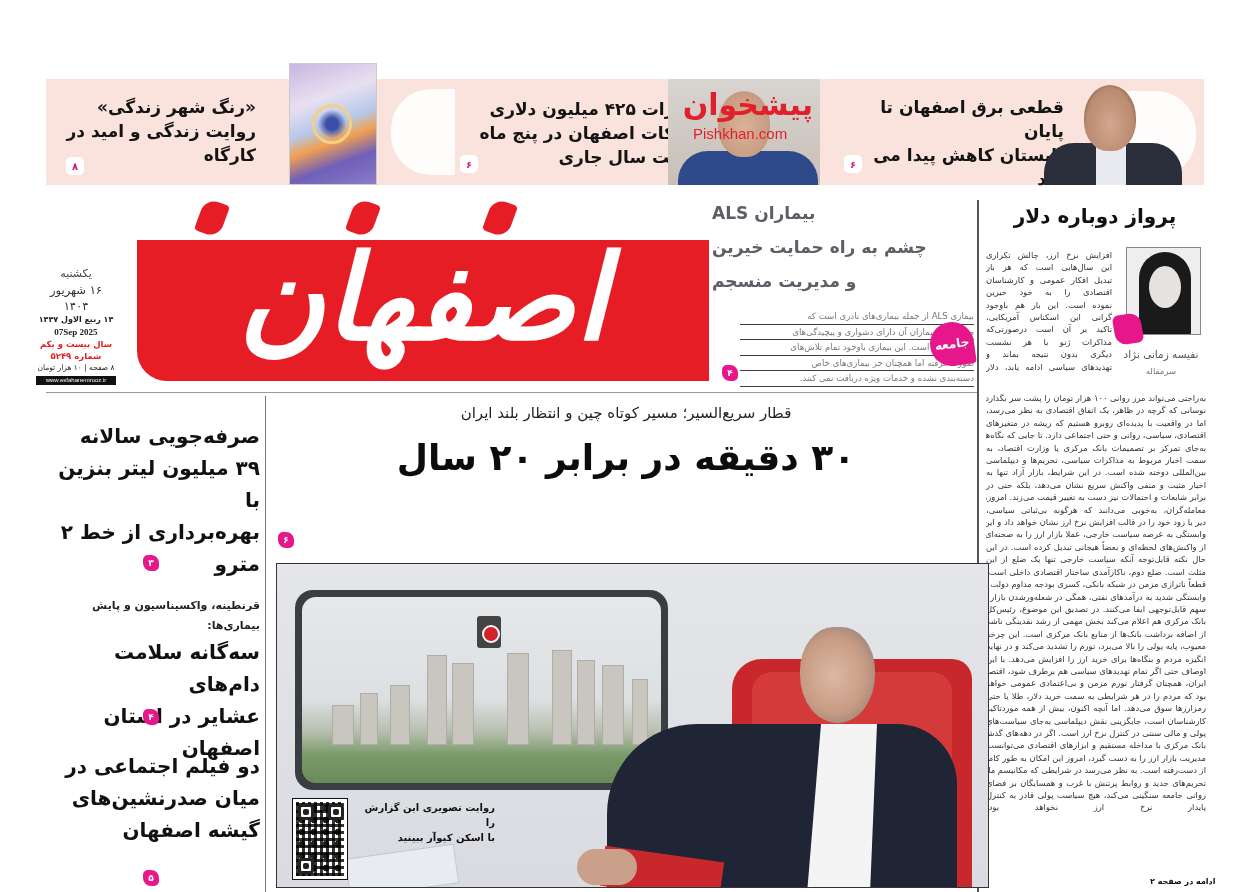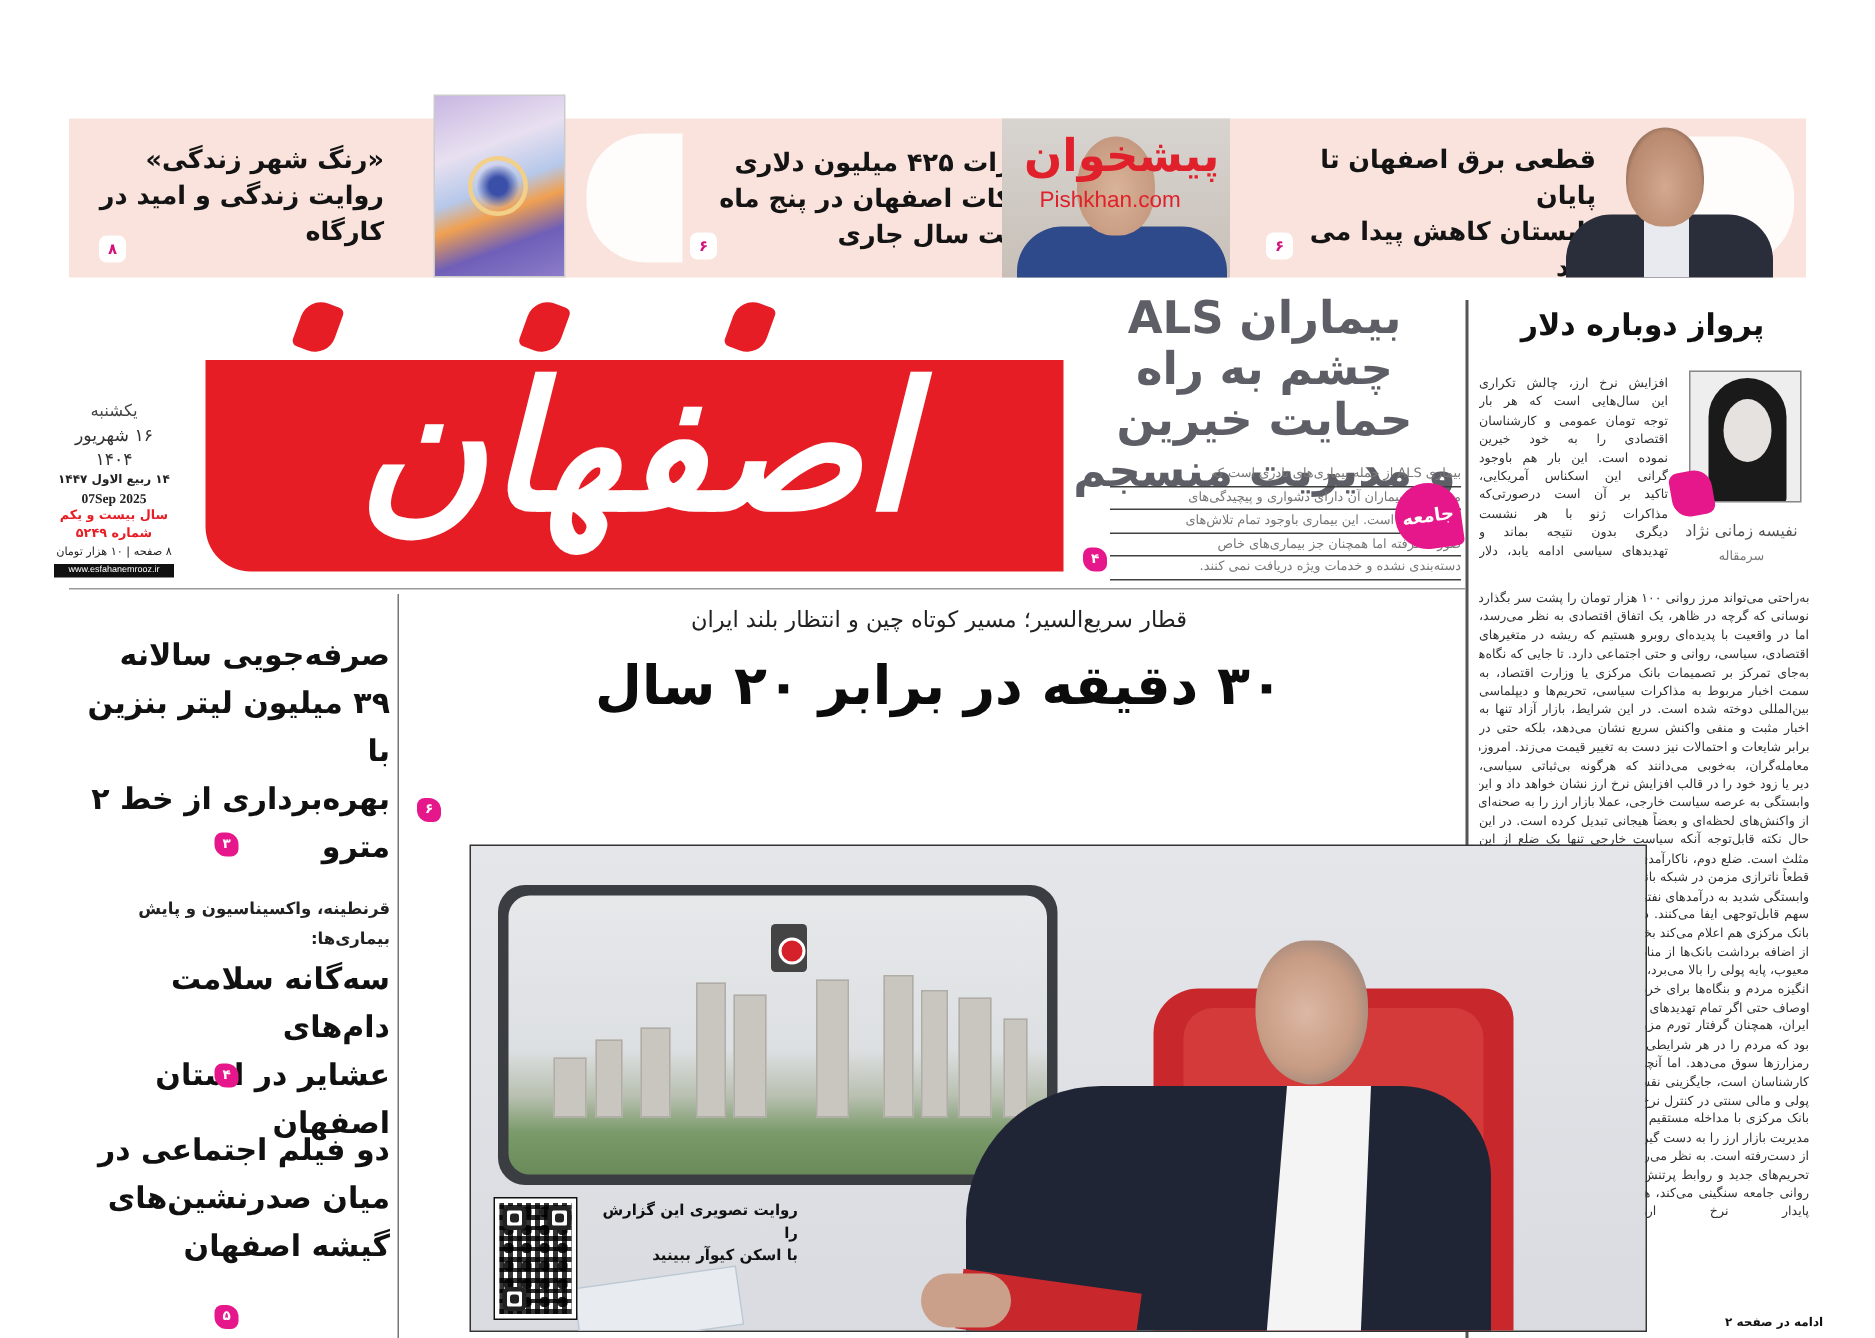--- a/index.html
+++ b/index.html
@@ -71,21 +71,21 @@
   .issue-info .date-fa { font-size: 11.5px; color: #333; line-height: 16px; }
   .issue-info .date-hijri { font-size: 8px; color: #222; font-weight: bold; line-height: 12px; }
   .issue-info .date-en { font-size: 9px; color: #222; font-weight: bold; font-family: "Liberation Serif", serif; line-height: 12px; direction: ltr; }
   .issue-info .year { font-size: 8.5px; color: #e71d25; font-weight: bold; line-height: 12px; }
   .issue-info .number { font-size: 8.5px; color: #e71d25; font-weight: bold; line-height: 12px; }
   .issue-info .price { font-size: 7.5px; color: #222; line-height: 12px; }
   .issue-info .url { font-size: 6px; color: #fff; background: #111; line-height: 9px; margin-top: 2px; direction: ltr; font-family: "Liberation Sans", sans-serif; }
 
   
   .als { position: absolute; left: 712px; top: 196px; width: 262px; direction: rtl; }
-  .als .headline { color: #5e5e66; font-weight: bold; font-size: 30px; line-height: 34px; text-align: center; }
+  .als .headline { color: #5e5e66; font-weight: bold; font-size: 17px; line-height: 34px; text-align: left; }
   .als .lead {
     position: absolute; top: 113px; right: 0; width: 234px; font-size: 8.6px; line-height: 14.6px; color: #777;
     text-align: justify;
   }
   .als .lead span { display: block; border-bottom: 1px solid #404040; white-space: nowrap; overflow: hidden; }
   .section-tag {
     position: absolute; left: 930px; top: 322px; width: 44px; height: 44px; background: #e5178a;
     border-radius: 22px 22px 4px 22px; color: #fff; font-weight: bold; font-size: 12px;
     display: flex; align-items: center; justify-content: center; direction: rtl; transform: rotate(-8deg);
   }
@@ -127,22 +127,22 @@
   .side-story .headline { font-size: 20px; font-weight: bold; color: #111; line-height: 32px; }
 
   
   .main-kicker { position: absolute; left: 280px; top: 404px; width: 692px; text-align: center; direction: rtl; font-size: 15px; color: #222; }
   .main-headline {
     position: absolute; left: 280px; top: 430px; width: 692px; text-align: center; direction: rtl;
     font-size: 36px; font-weight: bold; line-height: 56px; color: #0c0c0c; letter-spacing: -1px;
   }
 
   
-  .main-photo { position: absolute; left: 276px; top: 563px; width: 785px; height: 325px; overflow: hidden; border: 1px solid #333;
-    background: linear-gradient(180deg, #e4e6ea 0%, #d9dbe0 100%); margin-left: 37px; }
+  .main-photo { position: absolute; left: 276px; top: 563px; width: 713px; height: 325px; overflow: hidden; border: 1px solid #333;
+    background: linear-gradient(180deg, #e4e6ea 0%, #d9dbe0 100%); }
   .train-window { position: absolute; left: 18px; top: 26px; width: 373px; height: 200px; border-radius: 18px; background: #3a3d42; }
   .train-window .glass { position: absolute; left: 7px; top: 7px; right: 7px; bottom: 7px; border-radius: 14px;
     background: linear-gradient(180deg, #e6e8ea 0%, #dde0e2 55%, #b8c0b0 72%, #7a9a6a 85%, #6a8a5a 100%); overflow: hidden; }
   .bldg { position: absolute; bottom: 38px; background: #c9c6c0; border: 1px solid #b0ada8; }
   .emergency { position: absolute; left: 182px; top: 26px; width: 24px; height: 32px; background: #444; border-radius: 3px; }
   .emergency::after { content: ""; position: absolute; left: 5px; top: 9px; width: 14px; height: 14px; border-radius: 50%; background: #d5222a; border: 2px solid #fff; }
   .seat { position: absolute; left: 455px; top: 95px; width: 240px; height: 240px; background: #c8282c; border-radius: 30px 20px 0 0; }
   .seat-inner { position: absolute; left: 475px; top: 108px; width: 200px; height: 220px; background: #d43a3a; border-radius: 20px; }
   .man-head { position: absolute; left: 523px; top: 63px; width: 75px; height: 96px; border-radius: 45% 45% 50% 50%;
     background: radial-gradient(ellipse at 45% 50%, #dcb8a4 0%, #c89c84 55%, #8c7e78 90%); }
@@ -257,21 +257,21 @@
   <div class="hair"></div>
   <div class="face"></div>
 </div>
 <div class="author-pink"></div>
 <div class="author-name">نفیسه زمانی نژاد</div>
 <div class="author-role">سرمقاله</div>
 
 <div class="editorial-body-narrow" id="ed-narrow">
     <span>افزایش نرخ ارز، چالش تکراری</span>
     <span>این سال‌هایی است که هر بار</span>
-    <span>توجه تومان عمومی و کارشناسان</span>
+    <span>تبدیل افکار عمومی و کارشناسان</span>
     <span>اقتصادی را به خود خیرین</span>
     <span>نموده است. این بار هم باوجود</span>
     <span>گرانی این اسکناس آمریکایی،</span>
     <span>تاکید بر آن است درصورتی‌که</span>
     <span>مذاکرات ژنو با هر نشست</span>
     <span>دیگری بدون نتیجه بماند و</span>
     <span>تهدیدهای سیاسی ادامه یابد، دلار</span>
   </div>
 <div class="editorial-body" id="ed-body">
     <span>به‌راحتی می‌تواند مرز روانی ۱۰۰ هزار تومان را پشت سر بگذارد.</span>

